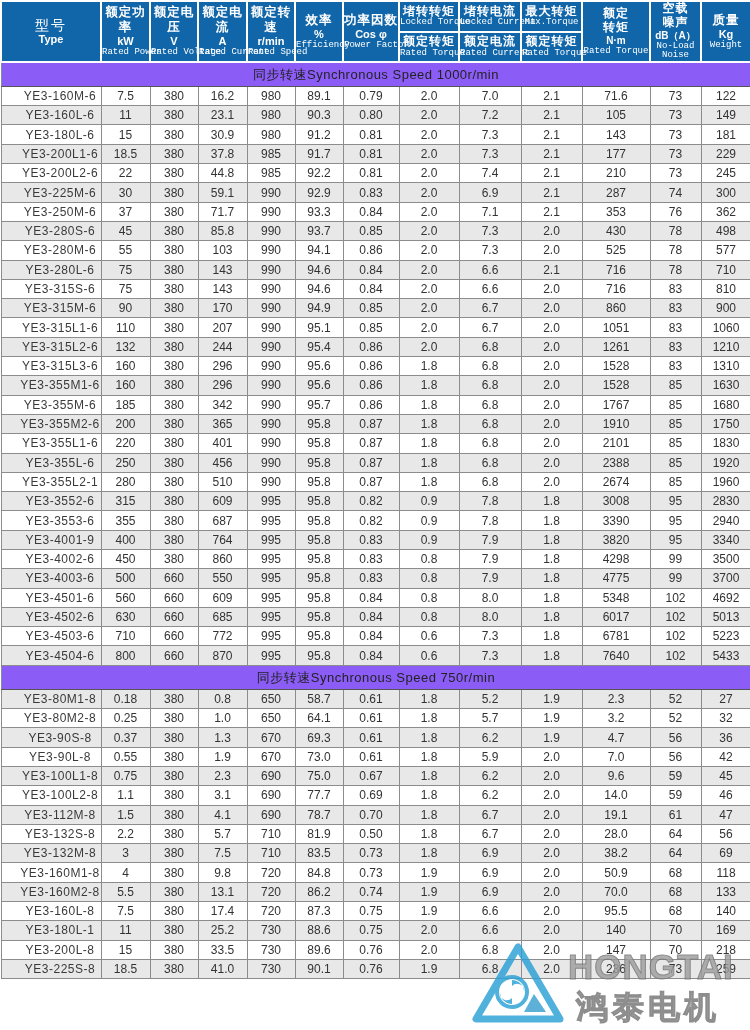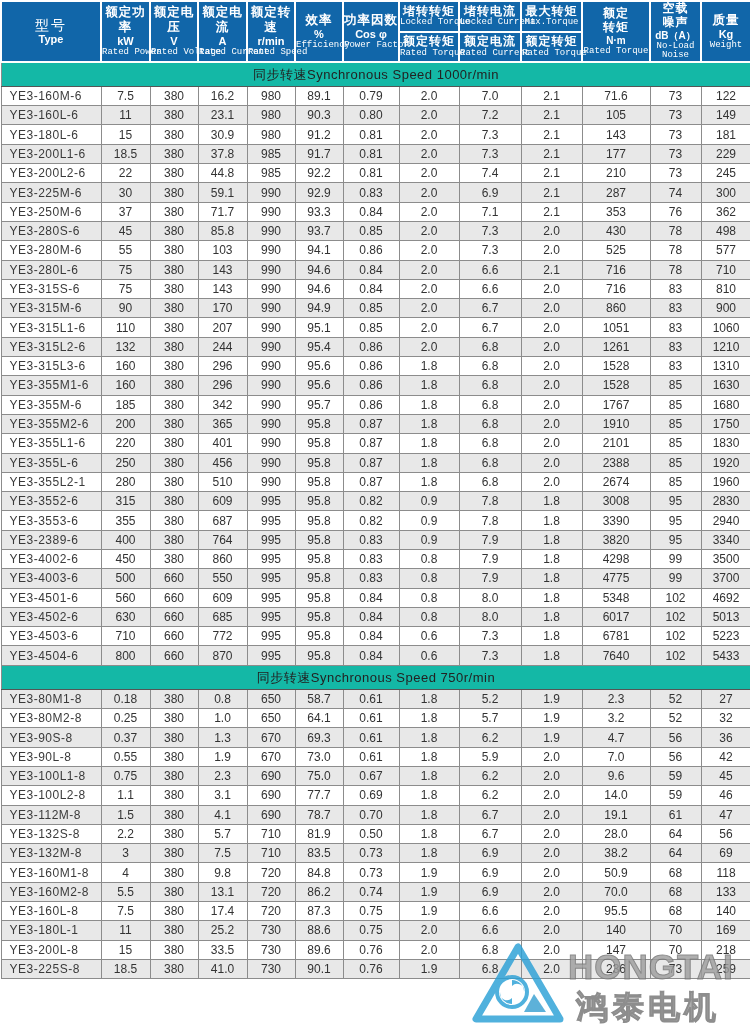--- a/index.html
+++ b/index.html
@@ -48,27 +48,27 @@
     border: 1px solid #8c8c8c;
     font-size: 12px;
     color: #333333;
     text-align: center;
     padding: 0;
     line-height: 1;
     background: #ffffff;
   }
   tbody tr.gray td { background: #e8e8e8; }
   tbody td.model {
-    text-align: left;
-    padding-left: 8px;
+    text-align: center;
+    padding-left: 18px;
     letter-spacing: 0.5px;
     color: #3a3a3a;
   }
   tbody tr.section-row td {
-    background: #14b8a6;
+    background: #8b5cf6;
     height: 24px;
     font-size: 13px;
     color: #222222;
     border-top: 1px solid #555555;
     border-bottom: 1px solid #555555;
     letter-spacing: 0.5px;
   }
   
   .watermark {
     position: absolute;
@@ -524,21 +524,21 @@
           <td>95.8</td>
           <td>0.82</td>
           <td>0.9</td>
           <td>7.8</td>
           <td>1.8</td>
           <td>3390</td>
           <td>95</td>
           <td>2940</td>
         </tr>
         <tr class="gray">
-          <td class="model">YE3-2389-6</td>
+          <td class="model">YE3-4001-9</td>
           <td>400</td>
           <td>380</td>
           <td>764</td>
           <td>995</td>
           <td>95.8</td>
           <td>0.83</td>
           <td>0.9</td>
           <td>7.9</td>
           <td>1.8</td>
           <td>3820</td>

